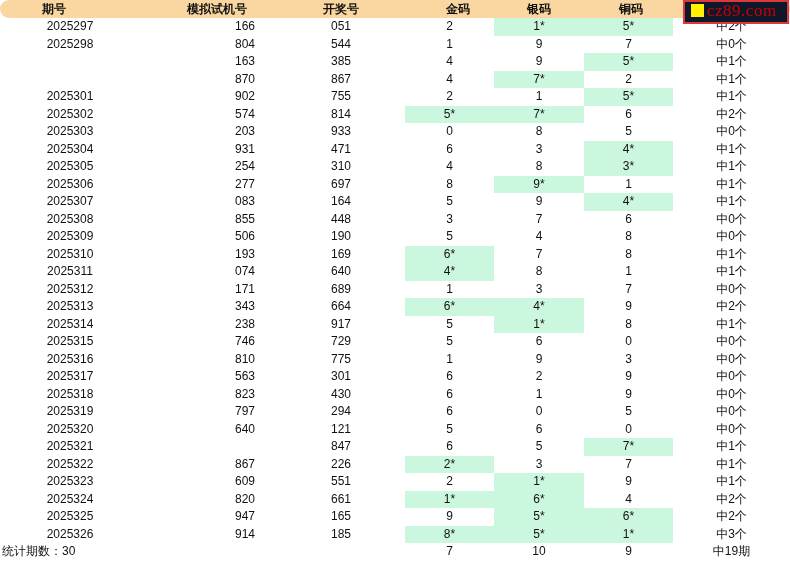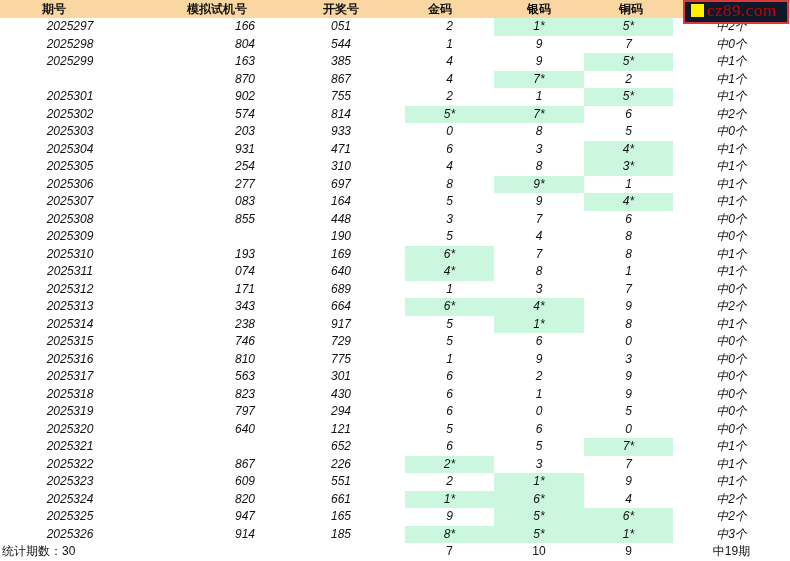--- a/index.html
+++ b/index.html
@@ -20,31 +20,32 @@
     color: var(--text);
     position: relative;
     overflow: hidden;
   }
   
   .header {
     position: relative;
     height: 18px;
     background: var(--header-bg);
     font-weight: bold;
+    border-radius: 9px;
   }
   .hlabel {
     position: absolute; top: 0;
     line-height: 18px;
     transform: translateX(-50%);
     white-space: nowrap;
   }
   .h-period { left: 54px; }
   .h-sim    { left: 217px; }
   .h-draw   { left: 341px; }
-  .h-gold   { left: 440px; }
+  .h-gold   { left: 458px; }
   .h-silver { left: 539px; }
   .h-bronze { left: 631px; }
   
   .logo {
     position: absolute; top: 0; left: 683px;
     width: 106px; height: 24px;
     background: #0f172a;
     border: 2px solid var(--logo-border);
     display: flex; align-items: flex-start;
     text-decoration: none;
@@ -58,21 +59,21 @@
   }
   .logo-text {
     font-family: "Liberation Serif", serif;
     font-size: 17px;
     line-height: 1;
     color: var(--logo-red);
     letter-spacing: 0.5px;
     white-space: nowrap;
   }
   
-  .trow { position: relative; height: 17.5px; font-style: italic; }
+  .trow { position: relative; height: 17.5px; }
   .cell {
     position: absolute; top: 0;
     height: 17.5px; line-height: 17.5px;
     text-align: center;
     white-space: nowrap;
   }
   .c-period { left: 0;     width: 140px; }
   .c-sim    { left: 140px; width: 210px; }
   .c-draw   { left: 286px; width: 110px; }
   .c-gold   { left: 405px; width: 89px; }
@@ -118,21 +119,20 @@
     <div class="trow">
       <span class="cell c-period">2025298</span>
       <span class="cell c-sim">804</span>
       <span class="cell c-draw">544</span>
       <span class="cell c-gold">1</span>
       <span class="cell c-silver">9</span>
       <span class="cell c-bronze">7</span>
       <span class="cell c-result">中0个</span>
     </div>
     <div class="trow">
-      <span class="cell c-period">2025299</span>
       <span class="cell c-sim">163</span>
       <span class="cell c-draw">385</span>
       <span class="cell c-gold">4</span>
       <span class="cell c-silver">9</span>
       <span class="cell c-bronze hit">5*</span>
       <span class="cell c-result">中1个</span>
     </div>
     <div class="trow">
       <span class="cell c-sim">870</span>
       <span class="cell c-draw">867</span>
@@ -208,20 +208,21 @@
       <span class="cell c-period">2025308</span>
       <span class="cell c-sim">855</span>
       <span class="cell c-draw">448</span>
       <span class="cell c-gold">3</span>
       <span class="cell c-silver">7</span>
       <span class="cell c-bronze">6</span>
       <span class="cell c-result">中0个</span>
     </div>
     <div class="trow">
       <span class="cell c-period">2025309</span>
+      <span class="cell c-sim">506</span>
       <span class="cell c-draw">190</span>
       <span class="cell c-gold">5</span>
       <span class="cell c-silver">4</span>
       <span class="cell c-bronze">8</span>
       <span class="cell c-result">中0个</span>
     </div>
     <div class="trow">
       <span class="cell c-period">2025310</span>
       <span class="cell c-sim">193</span>
       <span class="cell c-draw">169</span>
@@ -315,21 +316,21 @@
       <span class="cell c-period">2025320</span>
       <span class="cell c-sim">640</span>
       <span class="cell c-draw">121</span>
       <span class="cell c-gold">5</span>
       <span class="cell c-silver">6</span>
       <span class="cell c-bronze">0</span>
       <span class="cell c-result">中0个</span>
     </div>
     <div class="trow">
       <span class="cell c-period">2025321</span>
-      <span class="cell c-draw">652</span>
+      <span class="cell c-draw">847</span>
       <span class="cell c-gold">6</span>
       <span class="cell c-silver">5</span>
       <span class="cell c-bronze hit">7*</span>
       <span class="cell c-result">中1个</span>
     </div>
     <div class="trow">
       <span class="cell c-period">2025322</span>
       <span class="cell c-sim">867</span>
       <span class="cell c-draw">226</span>
       <span class="cell c-gold hit">2*</span>

